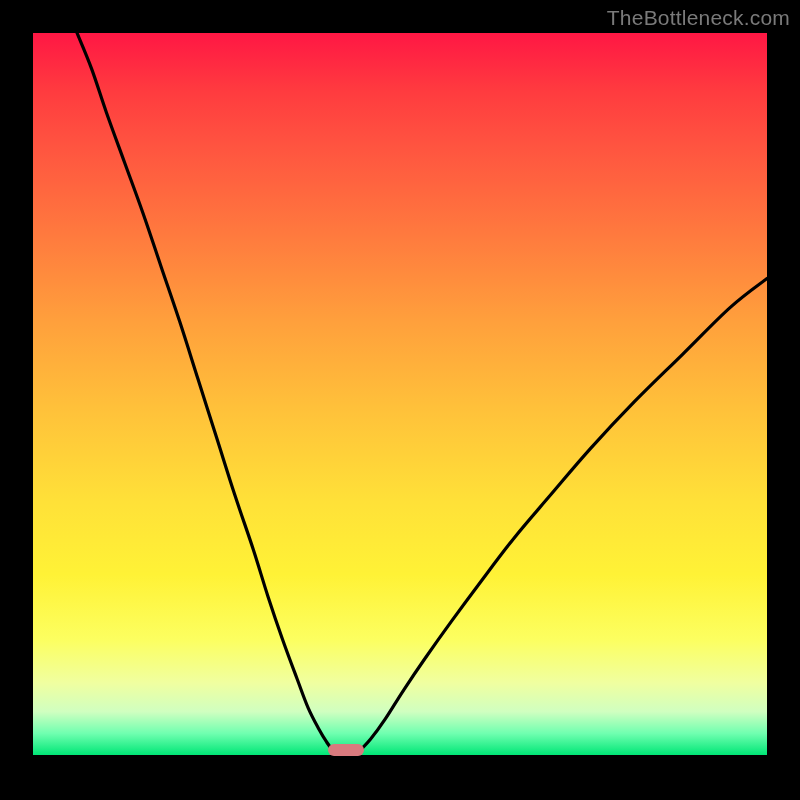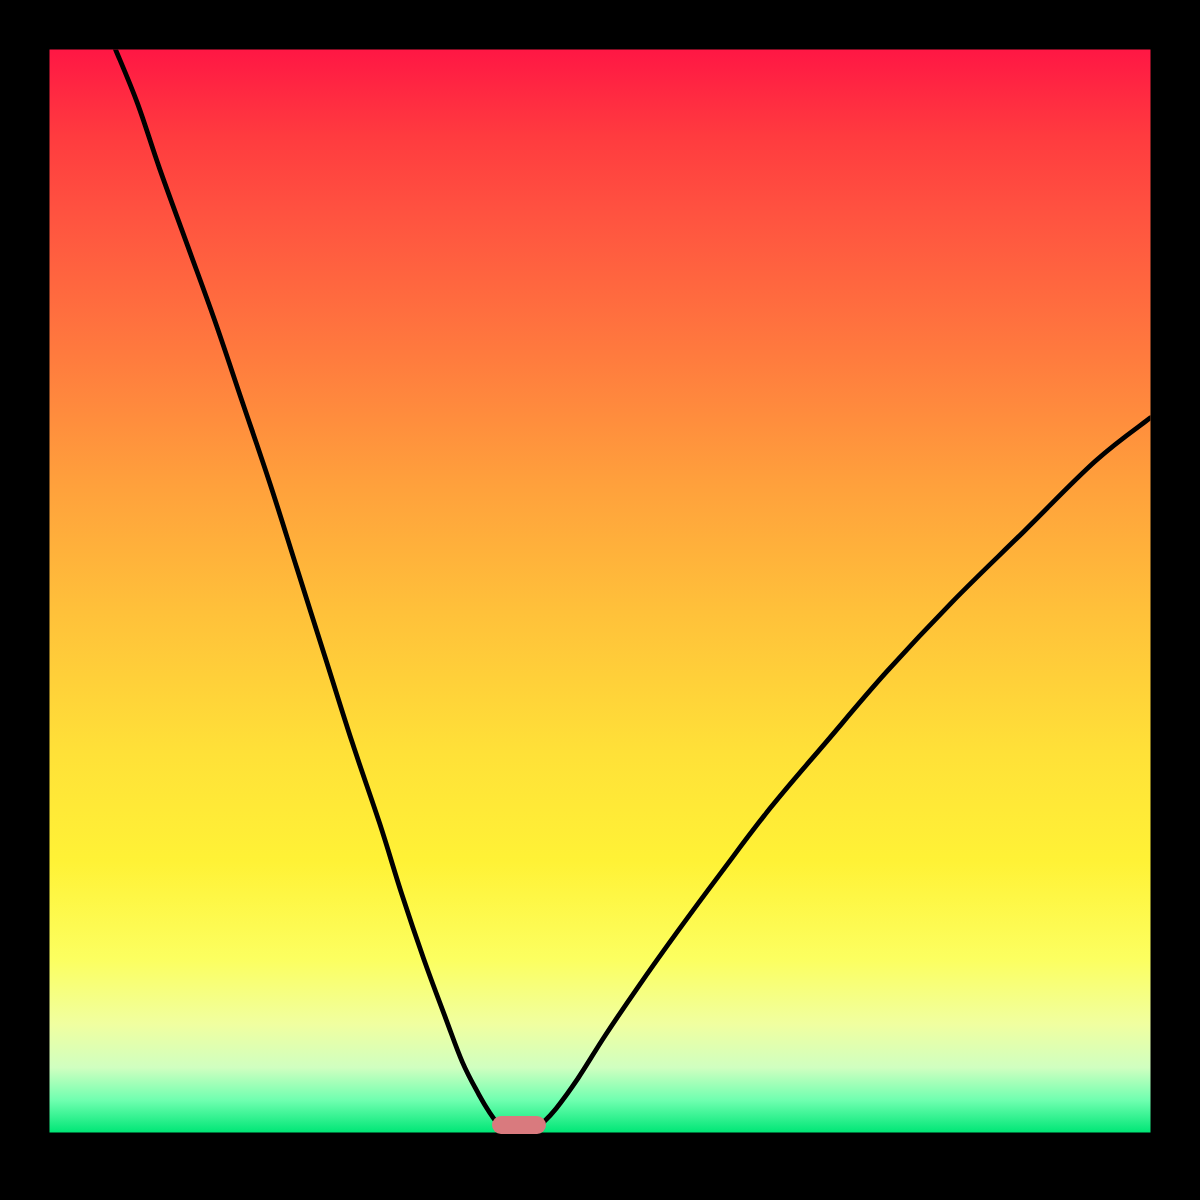--- a/index.html
+++ b/index.html
@@ -65,20 +65,21 @@
     height: 12px;
     width: 36px;
   }
 </style>
 </head>
 <body>
 
 <div class="frame">
   <div class="plot-area"></div>
 
+  <div class="watermark">TheBottleneck.com</div>
 
   <svg class="curve-svg" viewBox="0 0 734 722" preserveAspectRatio="none">
     <path id="left-path" fill="none" stroke="#000" stroke-width="3.2" stroke-linecap="round" d="M 44.04 0.00 C 46.68 6.50, 53.44 21.80, 58.72 36.10 C 64.00 50.40, 67.45 62.53, 73.40 79.42 C 79.35 96.31, 85.14 111.77, 91.75 129.96 C 98.36 148.15, 103.49 161.66, 110.10 180.50 C 116.71 199.34, 121.84 215.16, 128.45 234.65 C 135.06 254.14, 140.19 268.66, 146.80 288.80 C 153.41 308.94, 158.54 325.77, 165.15 346.56 C 171.76 367.35, 176.89 383.53, 183.50 404.32 C 190.11 425.11, 195.24 441.94, 201.85 462.08 C 208.46 482.22, 214.25 498.04, 220.20 516.23 C 226.15 534.42, 229.60 546.91, 234.88 563.16 C 240.16 579.40, 244.28 591.53, 249.56 606.48 C 254.84 621.43, 259.62 633.84, 264.24 646.19 C 268.86 658.54, 271.29 665.97, 275.25 675.07 C 279.21 684.17, 282.96 690.62, 286.26 696.73 C 289.56 702.84, 291.22 705.37, 293.60 709.00 C 295.98 712.64, 297.75 714.87, 299.47 716.95 C 301.19 719.03, 302.48 719.91, 303.14 720.56"></path>
     <path id="right-path" fill="none" stroke="#000" stroke-width="3.2" stroke-linecap="round" d="M 322.96 720.56 C 323.88 719.78, 325.46 718.82, 328.10 716.22 C 330.74 713.62, 333.28 711.57, 337.64 706.12 C 342.00 700.66, 346.37 694.74, 352.32 685.90 C 358.27 677.06, 363.40 668.07, 370.67 657.02 C 377.94 645.97, 384.10 636.88, 392.69 624.53 C 401.28 612.18, 408.47 602.08, 418.38 588.43 C 428.29 574.78, 436.51 563.67, 447.74 548.72 C 458.97 533.77, 468.22 521.00, 480.77 505.40 C 493.32 489.80, 503.60 478.32, 517.47 462.08 C 531.34 445.83, 542.65 432.04, 557.84 415.15 C 573.03 398.26, 585.37 385.11, 601.88 368.22 C 618.39 351.33, 632.41 338.18, 649.59 321.29 C 666.77 304.40, 682.11 288.01, 697.30 274.36 C 712.49 260.71, 727.39 250.68, 734.00 245.48"></path>
   </svg>
 
   <div id="marker" class="marker" style="left: 327.701px; top: 743.946px; width: 35.966px; background: rgb(217, 122, 126);"></div>
 </div>
 
 </body></html>

